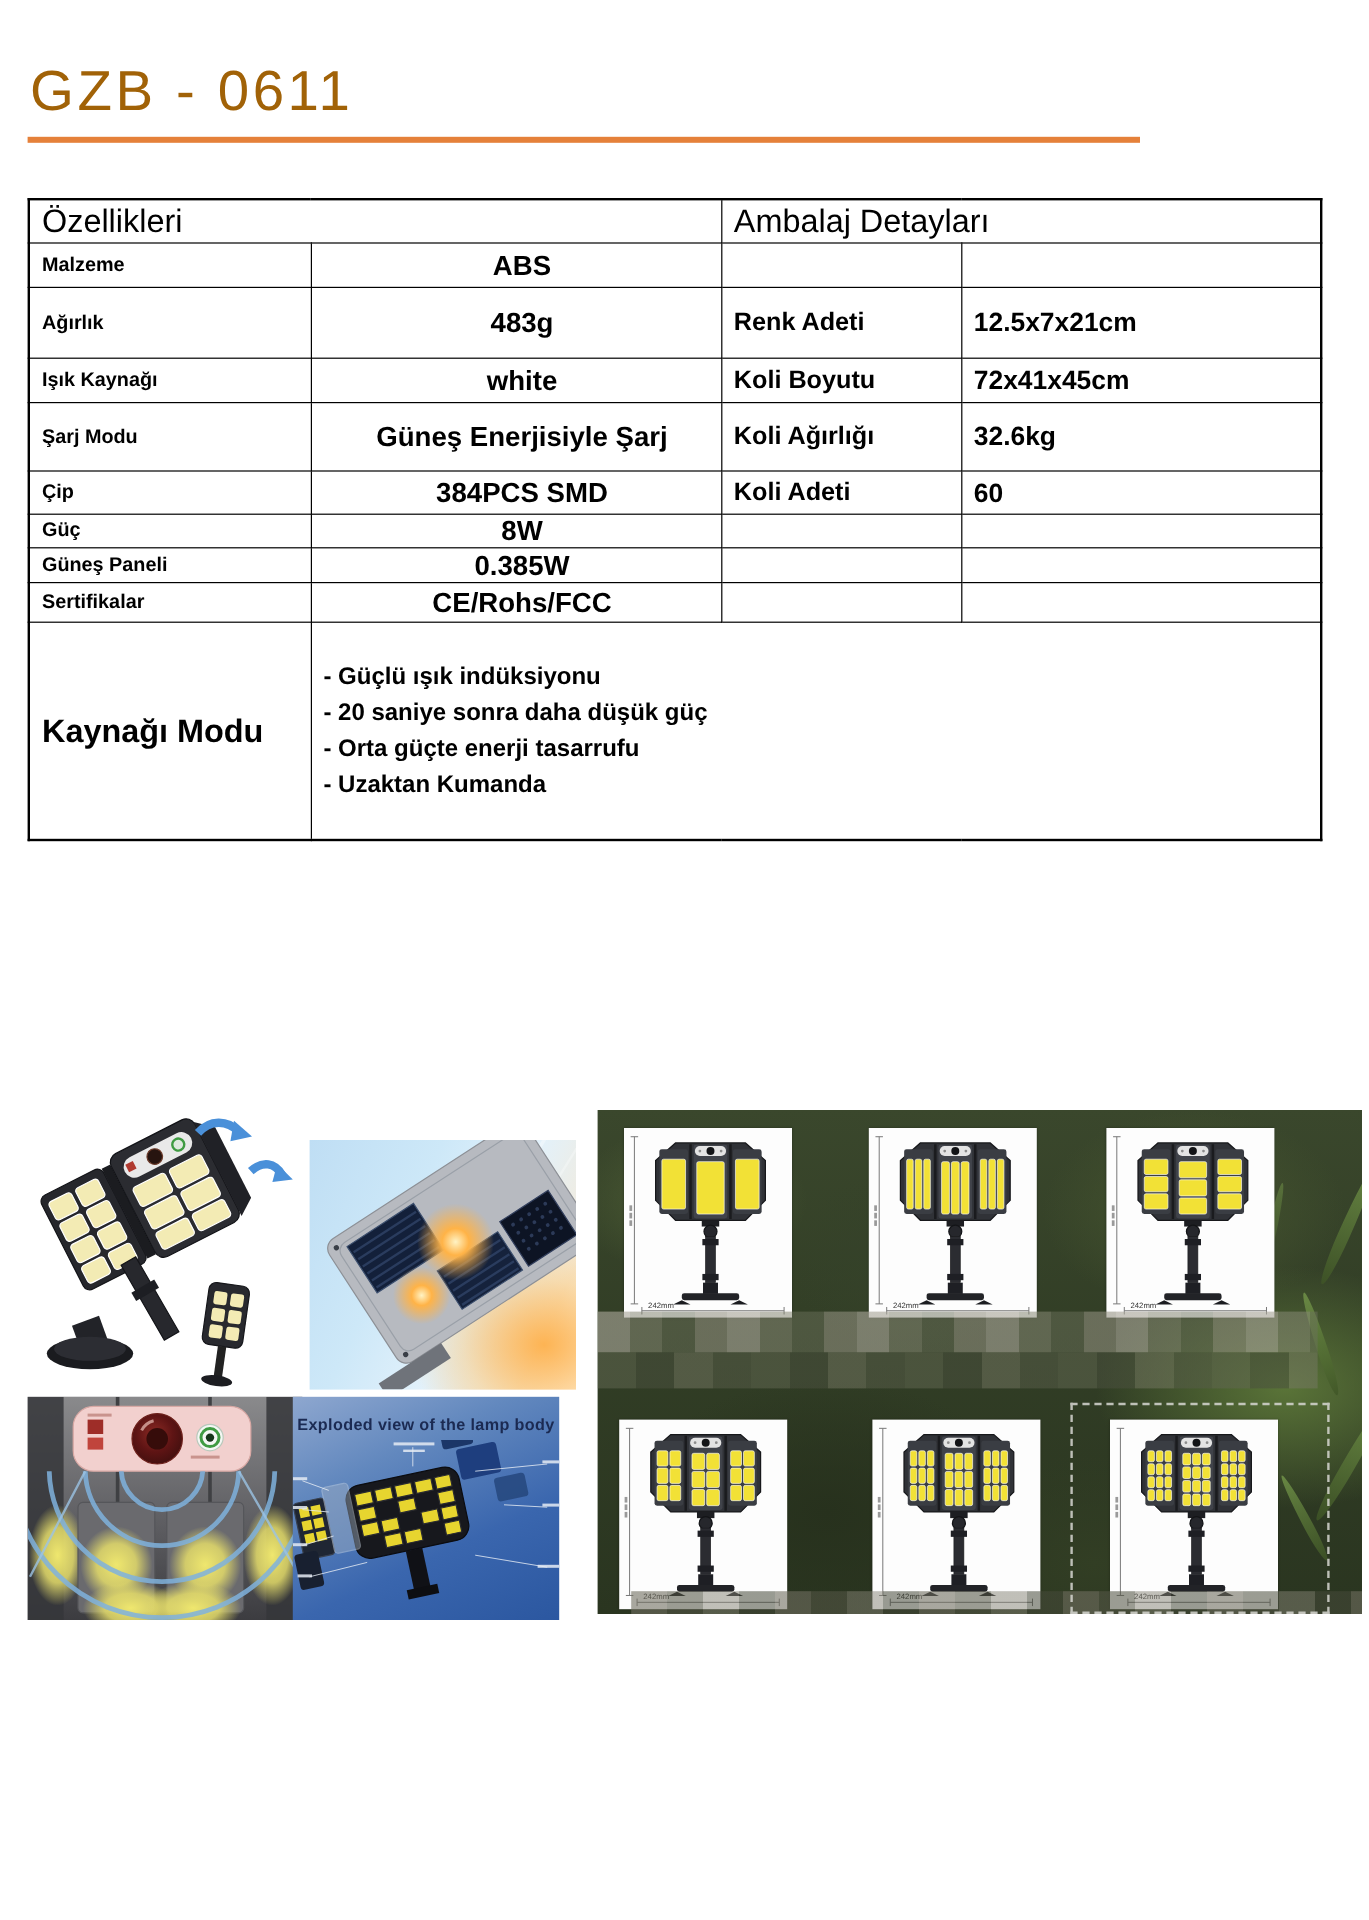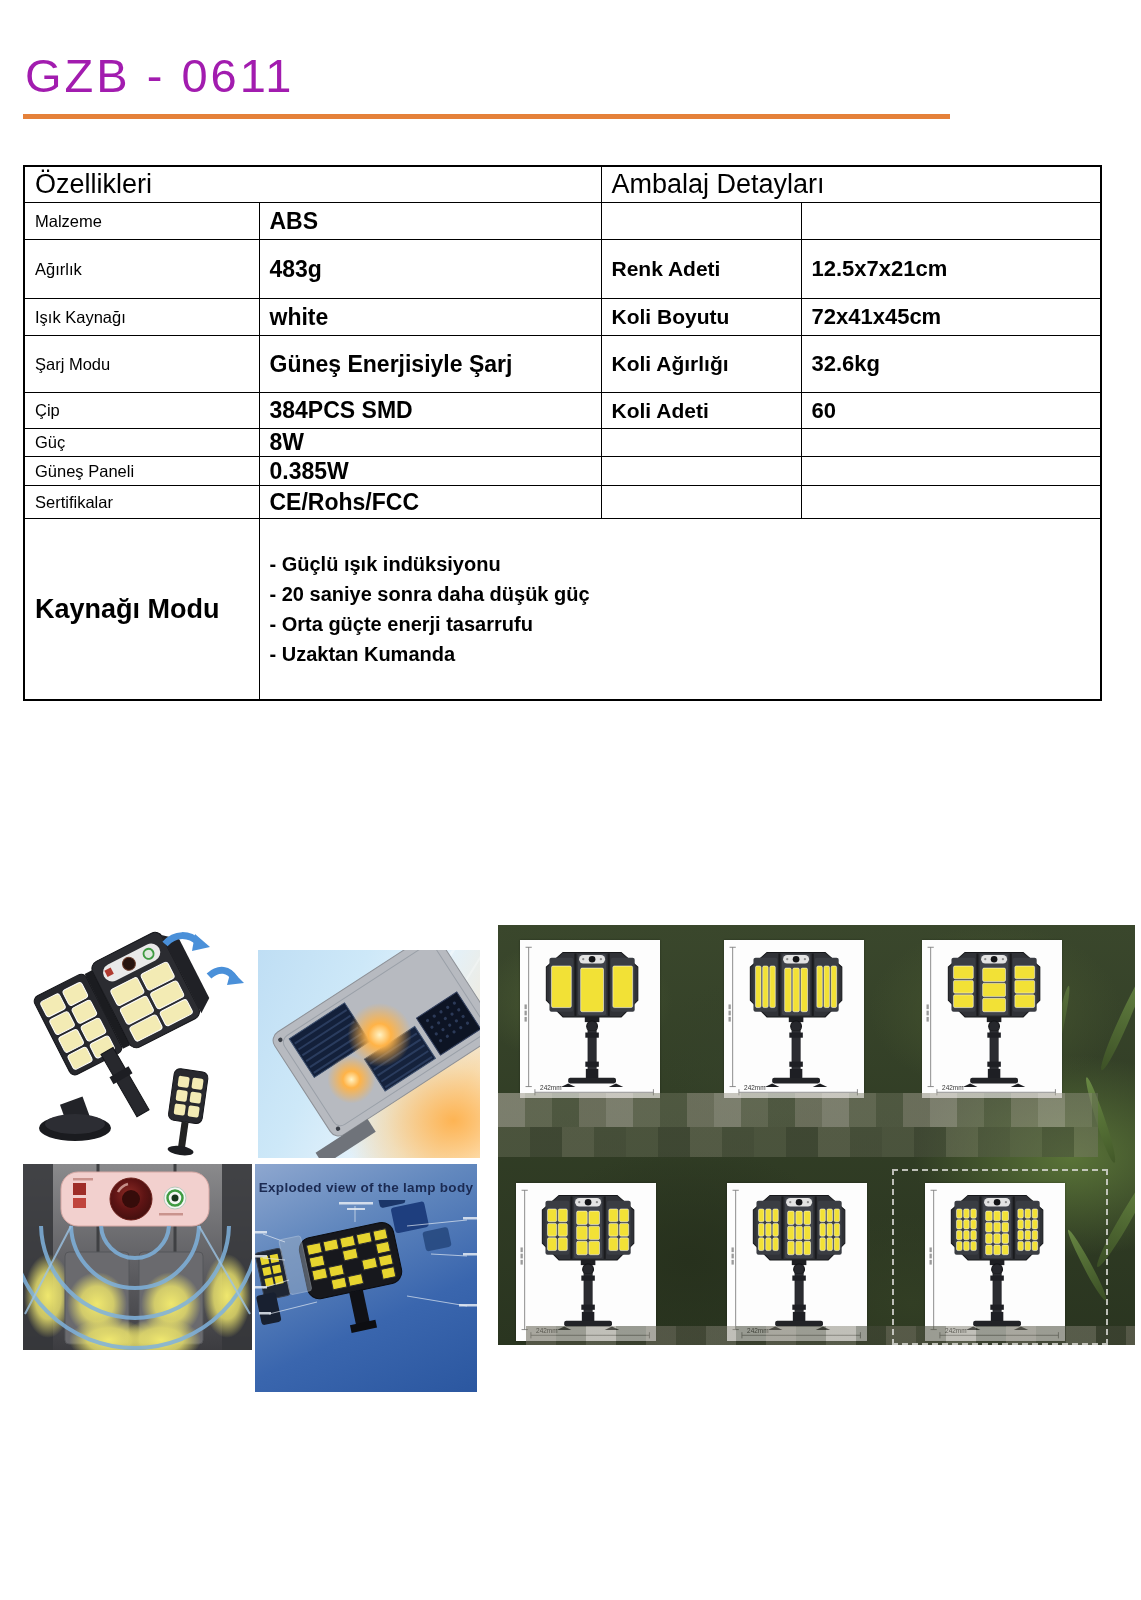--- a/index.html
+++ b/index.html
@@ -1,31 +1,31 @@
 <!DOCTYPE html>
 <html><head>
 <meta charset="utf-8">
 <style>
   html,body{margin:0;padding:0;background:#ffffff;}
   .page{position:relative;width:1141px;height:1600px;background:#fff;
         font-family:"Liberation Sans",sans-serif;overflow:hidden;}
 
   
   .doc-title{position:absolute;left:25px;top:48px;font-size:47px;letter-spacing:3px;
-             color:#a21caf;font-weight:normal;}
+             color:#a16207;font-weight:normal;}
   .title-rule{position:absolute;left:23px;top:114px;width:927px;height:5px;background:#e5813a;}
 
   
   table.spec{position:absolute;left:23px;top:165px;border-collapse:collapse;
              table-layout:fixed;width:1077px;color:#000;}
   table.spec td{border:1.5px solid #000;padding:0 0 0 10px;vertical-align:middle;overflow:hidden;}
   table.spec{border:2px solid #000;}
   td.th{font-size:27px;font-weight:normal;text-align:left;padding:0;}
-  td.lbl{font-size:16.5px;font-weight:normal;}
-  td.val{font-size:23px;font-weight:bold;padding-left:16px;}
+  td.lbl{font-size:16.5px;font-weight:bold;}
+  td.val{font-size:23px;font-weight:bold;padding-left:16px;text-align:center;}
   td.plbl{font-size:21px;font-weight:bold;padding-left:14px;}
   td.pval{font-size:22px;font-weight:bold;padding-left:14px;}
   tr.rh  td{height:35px;}
   tr.r1  td{height:36px;}
   tr.r2  td{height:58px;}
   tr.r3  td{height:36px;}
   tr.r4  td{height:56px;}
   tr.r5  td{height:35px;}
   tr.r6  td{height:26px;}
   tr.r7  td{height:30px;}
@@ -37,21 +37,21 @@
   td.wm-cell div{font-size:20px;font-weight:bold;line-height:1.5;}
 
   
   .left-gallery{position:absolute;left:23px;top:920px;width:457px;height:430px;}
   .lg-tl{position:absolute;left:0;top:0;width:229px;height:238px;background:#fff;overflow:hidden;}
   .lg-tr{position:absolute;left:235px;top:30px;width:222px;height:208px;overflow:hidden;
          background:
            radial-gradient(150px 120px at 88% 82%, rgba(255,170,60,.85) 0%, rgba(255,190,90,.35) 45%, rgba(255,200,120,0) 75%),
            linear-gradient(115deg,#bfdef4 0%,#cde8f8 35%,#e2f1fb 60%,#f4ead8 85%,#fdf6ea 100%);}
   .lg-bl{position:absolute;left:0;top:244px;width:229px;height:186px;overflow:hidden;background:#5a5a5e;}
-  .lg-br{position:absolute;left:232px;top:244px;width:222px;height:228px;overflow:hidden;
+  .lg-br{position:absolute;left:221px;top:244px;width:222px;height:186px;overflow:hidden;
          background:linear-gradient(155deg,#8ea7cf 0%,#6288be 30%,#3a66ae 65%,#2b57a0 100%);}
   .exploded-title{position:absolute;left:0;top:16px;width:100%;text-align:center;
                   font-size:13.5px;font-weight:bold;color:#1b2a52;letter-spacing:.3px;}
 
   
   .right-gallery{position:absolute;left:498px;top:925px;width:637px;height:420px;overflow:hidden;
     background:
       radial-gradient(140px 90px at 12% 18%, #4c5c34 0%, rgba(76,92,52,0) 70%),
       radial-gradient(160px 110px at 42% 30%, #35422a 0%, rgba(53,66,42,0) 70%),
       radial-gradient(180px 120px at 78% 20%, #46552f 0%, rgba(70,85,47,0) 70%),

